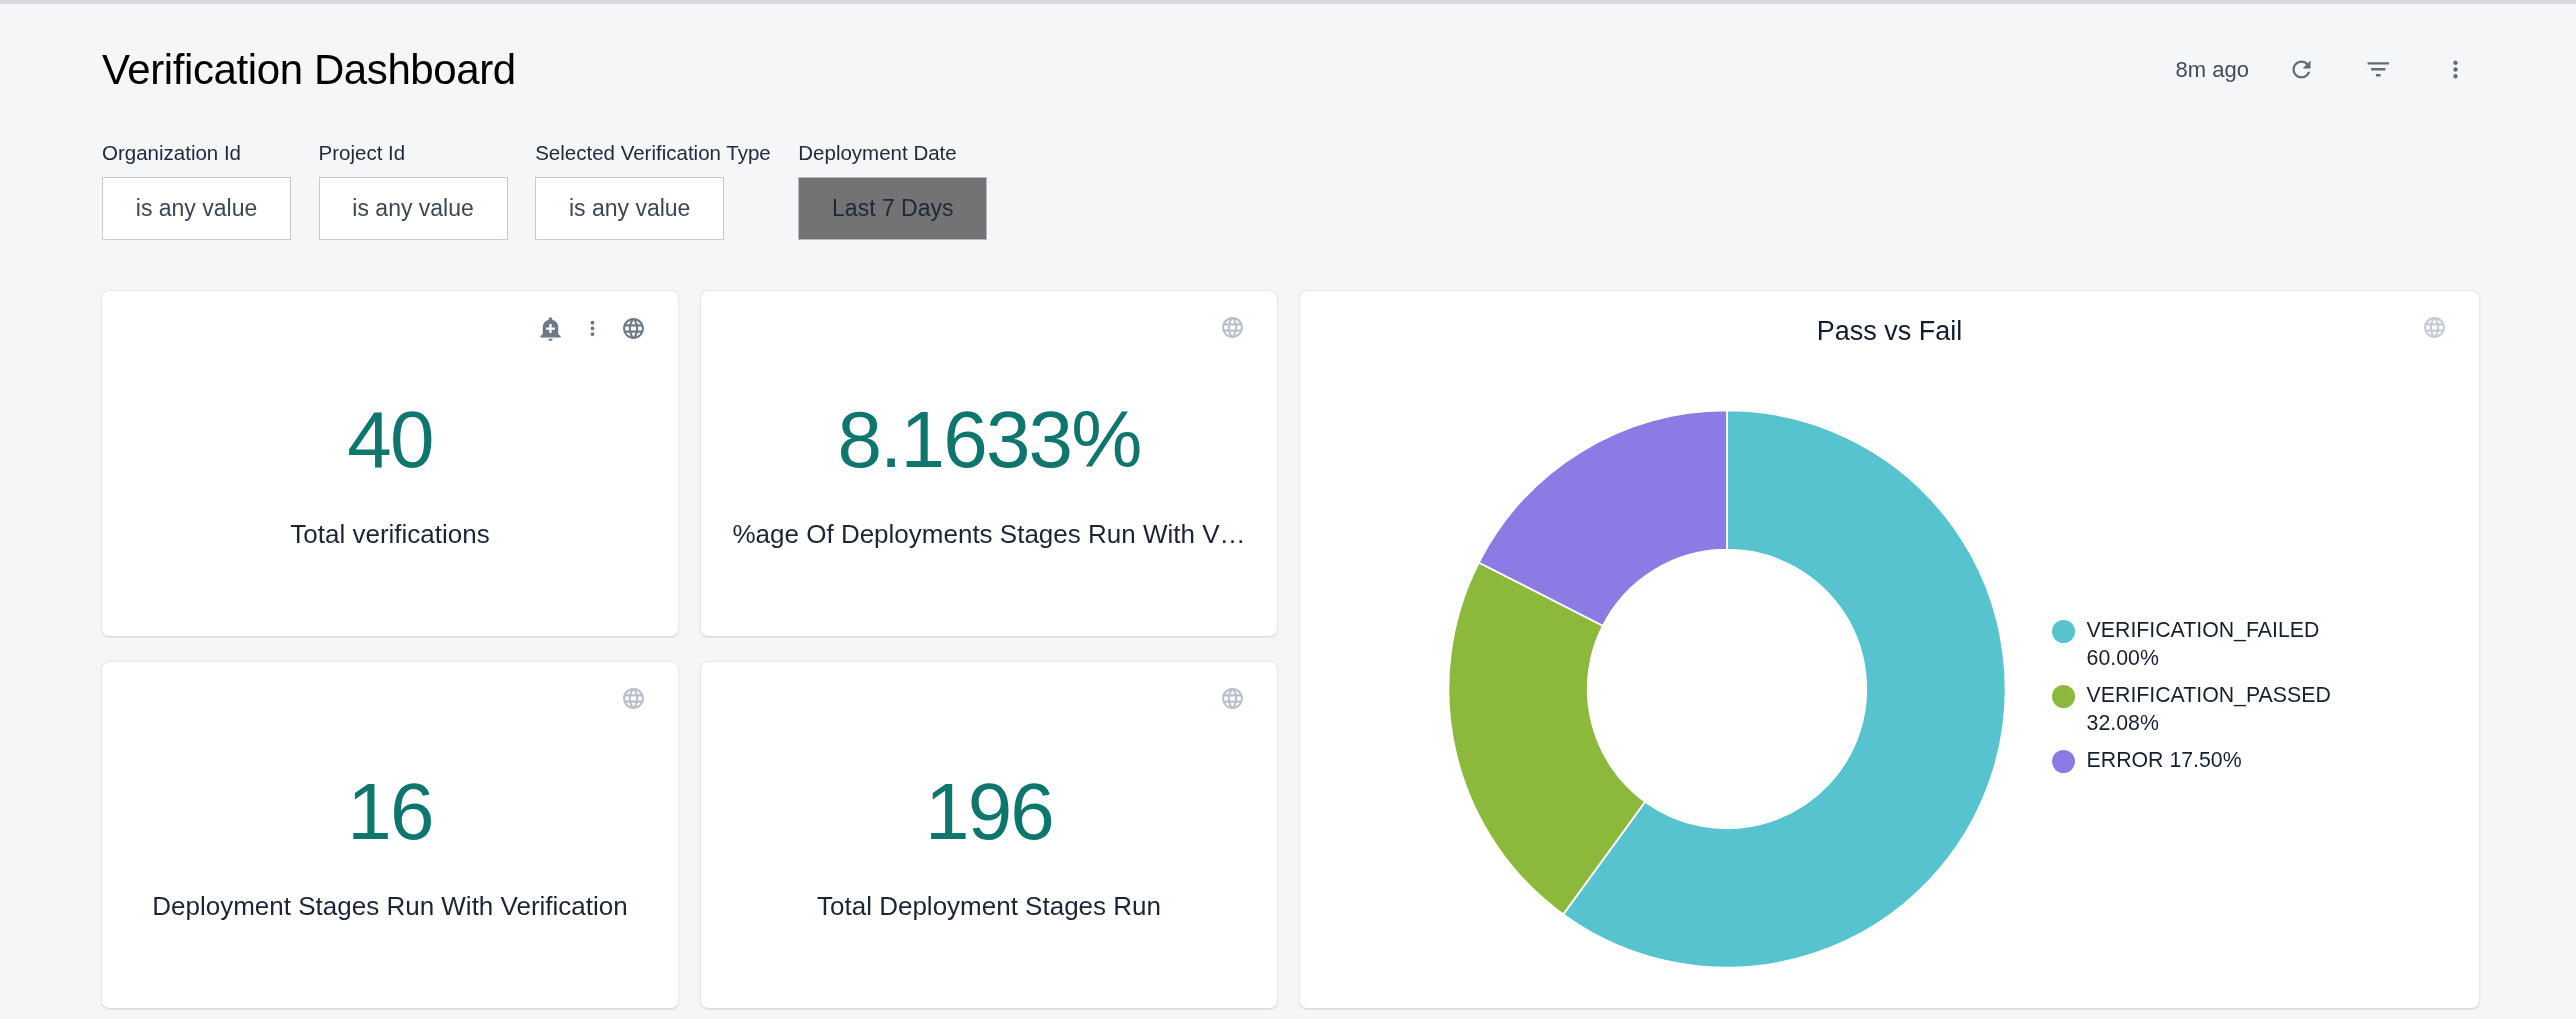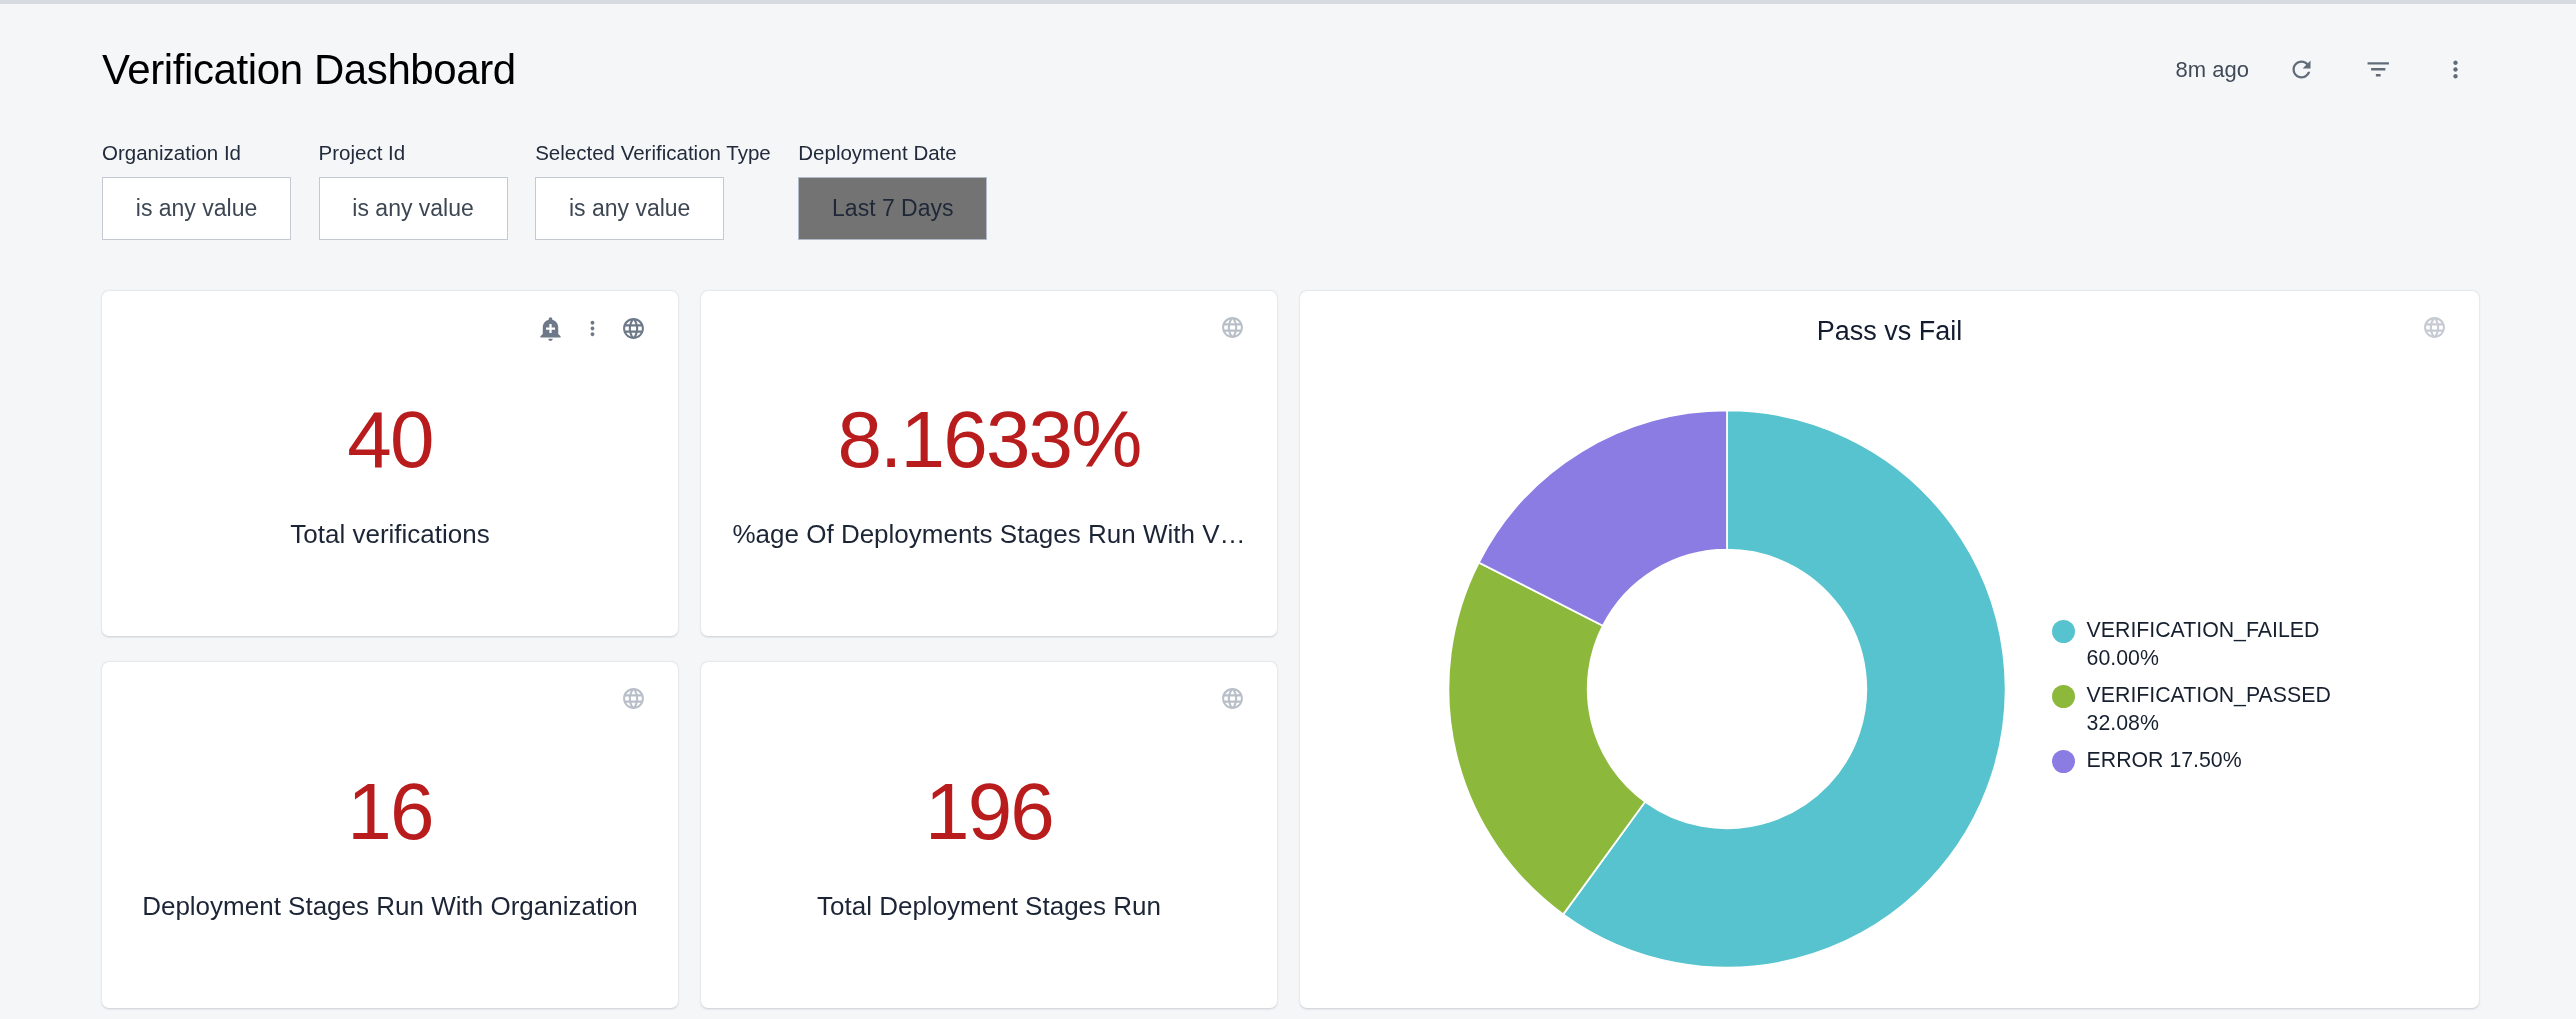--- a/index.html
+++ b/index.html
@@ -49,21 +49,21 @@
   .card.chart{grid-column:3;grid-row:1 / span 2;}
 
   .card-icons{position:absolute;top:24px;right:32px;display:flex;align-items:center;}
   .tile-icon-btn{background:none;border:none;padding:0;margin-left:17px;cursor:pointer;display:flex;align-items:center;justify-content:center;}
   .tile-icon-btn:first-child{margin-left:0;}
   .icon-dark{color:#6d7988;}
   .icon-light{color:#b9bfc9;}
   .icon-lighter{color:#c5cad3;}
 
   .kpi{display:flex;flex-direction:column;align-items:center;justify-content:center;}
-  .kpi-value{font-size:80px;line-height:1;letter-spacing:-1.8px;color:#b91c1c;margin-top:23px;}
+  .kpi-value{font-size:80px;line-height:1;letter-spacing:-1.8px;color:#0f766e;margin-top:23px;}
   .kpi-label{font-size:26px;color:#1c2536;margin-top:39px;max-width:534px;white-space:nowrap;overflow:hidden;text-overflow:ellipsis;text-align:center;}
 
   
   .chart-title{margin-top:25px;text-align:center;font-size:27px;font-weight:500;color:#141d2f;}
   .donut-wrap{position:absolute;left:144px;top:115px;width:566px;height:566px;}
   .legend{position:absolute;left:752px;top:326px;width:258px;display:flex;flex-direction:column;}
   .legend-item{display:flex;align-items:flex-start;font-size:21.3px;line-height:27.6px;color:#17202f;margin-bottom:9.8px;}
   .legend-dot{width:23px;height:23px;border-radius:50%;flex:none;margin-right:11.6px;margin-top:2.7px;background:#ccc;}
 </style>
 </head>
@@ -202,21 +202,21 @@
       <div class="card-icons">
         <button class="tile-icon-btn icon-light">
           <span>
             <svg width="25" height="25" viewBox="0 0 24 24" fill="currentColor">
                 <path d="M11.99 2C6.47 2 2 6.48 2 12s4.47 10 9.99 10C17.52 22 22 17.52 22 12S17.52 2 11.99 2zm6.93 6h-2.95c-.32-1.25-.78-2.45-1.38-3.56 1.84.63 3.37 1.91 4.33 3.56zM12 4.04c.83 1.2 1.48 2.53 1.91 3.96h-3.82c.43-1.43 1.08-2.76 1.91-3.96zM4.26 14C4.1 13.36 4 12.69 4 12s.1-1.36.26-2h3.38c-.08.66-.14 1.32-.14 2s.06 1.34.14 2H4.26zm.82 2h2.95c.32 1.25.78 2.45 1.38 3.56-1.84-.63-3.37-1.9-4.33-3.56zm2.95-8H5.08c.96-1.66 2.49-2.93 4.33-3.56C8.81 5.55 8.35 6.75 8.03 8zM12 19.96c-.83-1.2-1.48-2.53-1.91-3.96h3.82c-.43 1.43-1.08 2.76-1.91 3.96zM14.34 14H9.66c-.09-.66-.16-1.32-.16-2s.07-1.35.16-2h4.68c.09.65.16 1.32.16 2s-.07 1.34-.16 2zm.25 5.56c.6-1.11 1.06-2.31 1.38-3.56h2.95c-.96 1.65-2.49 2.93-4.33 3.56zM16.36 14c.08-.66.14-1.32.14-2s-.06-1.34-.14-2h3.38c.16.64.26 1.31.26 2s-.1 1.36-.26 2h-3.38z"></path>
               </svg>
           </span>
         </button>
       </div>
       <div class="kpi-value">16</div>
-      <div class="kpi-label">Deployment Stages Run With Organization</div>
+      <div class="kpi-label">Deployment Stages Run With Verification</div>
     </div>
 
     <div class="card kpi">
       <div class="card-icons">
         <button class="tile-icon-btn icon-light">
           <span>
             <svg width="25" height="25" viewBox="0 0 24 24" fill="currentColor">
                 <path d="M11.99 2C6.47 2 2 6.48 2 12s4.47 10 9.99 10C17.52 22 22 17.52 22 12S17.52 2 11.99 2zm6.93 6h-2.95c-.32-1.25-.78-2.45-1.38-3.56 1.84.63 3.37 1.91 4.33 3.56zM12 4.04c.83 1.2 1.48 2.53 1.91 3.96h-3.82c.43-1.43 1.08-2.76 1.91-3.96zM4.26 14C4.1 13.36 4 12.69 4 12s.1-1.36.26-2h3.38c-.08.66-.14 1.32-.14 2s.06 1.34.14 2H4.26zm.82 2h2.95c.32 1.25.78 2.45 1.38 3.56-1.84-.63-3.37-1.9-4.33-3.56zm2.95-8H5.08c.96-1.66 2.49-2.93 4.33-3.56C8.81 5.55 8.35 6.75 8.03 8zM12 19.96c-.83-1.2-1.48-2.53-1.91-3.96h3.82c-.43 1.43-1.08 2.76-1.91 3.96zM14.34 14H9.66c-.09-.66-.16-1.32-.16-2s.07-1.35.16-2h4.68c.09.65.16 1.32.16 2s-.07 1.34-.16 2zm.25 5.56c.6-1.11 1.06-2.31 1.38-3.56h2.95c-.96 1.65-2.49 2.93-4.33 3.56zM16.36 14c.08-.66.14-1.32.14-2s-.06-1.34-.14-2h3.38c.16.64.26 1.31.26 2s-.1 1.36-.26 2h-3.38z"></path>
               </svg>
           </span>

